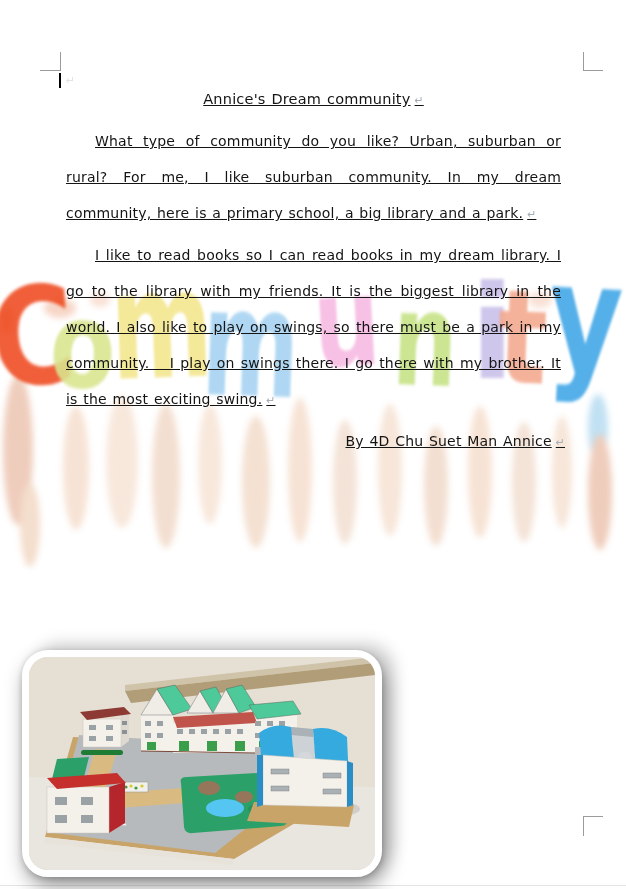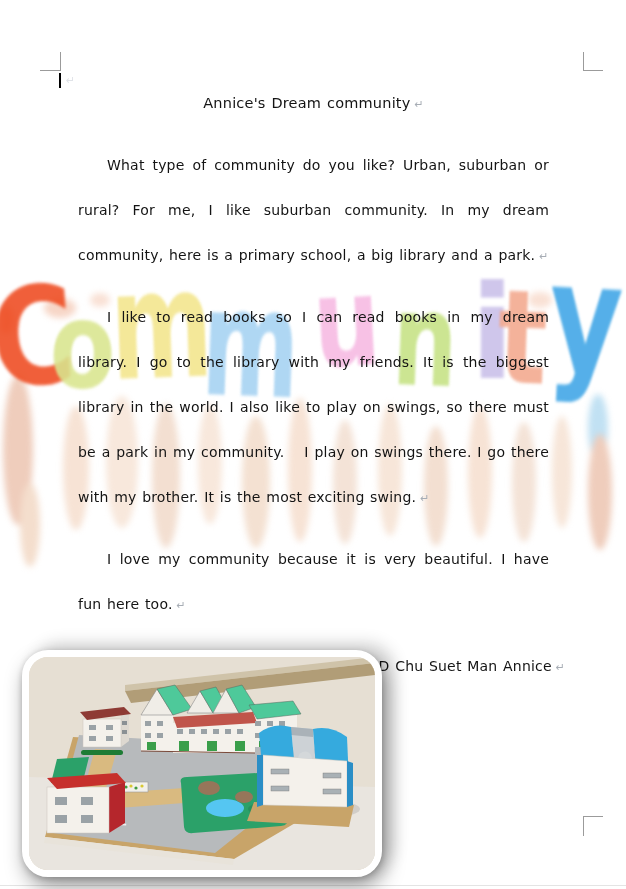--- a/index.html
+++ b/index.html
@@ -21,24 +21,24 @@
   .wm-letter{
     position:absolute;font-weight:bold;line-height:1;display:block;
     filter:blur(1.6px);opacity:.88;transform-origin:top left;
     font-family:"DejaVu Sans",sans-serif;
   }
   #drips{position:absolute;left:0;top:0;filter:blur(3px);}
 
   
   .textblock{
     position:absolute;left:62px;top:81px;width:503px;z-index:2;
-    color:#141414;font-size:14px;line-height:45px;letter-spacing:.2px;word-spacing:1px;
+    color:#141414;font-size:14px;line-height:36px;letter-spacing:.2px;word-spacing:1px;text-decoration:underline;
   }
   .doc-title{text-align:center;margin:0;font-weight:normal;font-size:14.5px;}
-  .doc-para{text-align:justify;text-indent:29px;margin:16px;}
+  .doc-para{text-align:justify;text-indent:29px;margin:4px;}
   .doc-byline{text-align:right;margin:0;}
   .ret{color:#a7adb5;font-size:11px;padding-left:4px;letter-spacing:0;}
 
   
   .photo{
     position:absolute;left:22px;top:650px;width:346px;height:213px;z-index:3;
     border:7px solid #ffffff;border-radius:26px;background:#e6dfd3;
     box-shadow:12px -7px 16px rgba(0,0,0,.16), 3px 10px 20px rgba(0,0,0,.38), 0 2px 6px rgba(0,0,0,.18);
   }
   .photo svg{display:block;border-radius:19px;}
@@ -96,21 +96,20 @@
     <span class="wm-letter" style="left: 395px; top: 274px; font-size: 130px; color: rgb(197, 226, 131); transform: rotate(2deg) scaleX(0.7);">n</span>
     <span class="wm-letter" style="left: 470px; top: 268px; font-size: 130px; color: rgb(201, 191, 233); transform: rotate(0deg) scaleX(1);">i</span>
     <span class="wm-letter" style="left: 500px; top: 272px; font-size: 130px; color: rgb(243, 168, 141); transform: rotate(2deg) scaleX(0.8);">t</span>
     <span class="wm-letter" style="left: 553px; top: 242px; font-size: 150px; color: rgb(62, 165, 230); transform: rotate(3deg) scaleX(0.75);">y</span>
   </div>
 
 <div class="textblock">
   <h1 class="doc-title"><span>Annice's Dream community</span><span class="ret">↵</span></h1>
   <p class="doc-para"><span>What type of community do you like? Urban, suburban or rural? For me, I like suburban community. In my dream community, here is a primary school, a big library and a park.</span><span class="ret">↵</span></p>
   <p class="doc-para"><span>I like to read books so I can read books in my dream library. I go to the library with my friends. It is the biggest library in the world. I also like to play on swings, so there must be a park in my community.  I play on swings there. I go there with my brother. It is the most exciting swing.</span><span class="ret">↵</span></p>
-  <p class="doc-para"><span>I love my community because it is very beautiful. I have fun here too.</span><span class="ret">↵</span></p>
   <p class="doc-byline"><span>By 4D Chu Suet Man Annice</span><span class="ret">↵</span></p>
 </div>
 
 <div class="photo">
   <svg width="346" height="213" viewBox="0 0 346 213">
 
     <rect x="0" y="0" width="346" height="213" class="f-deskBeige"></rect>
     <polygon points="96,28 346,0 346,6 96,34" fill="#cfc3a9"></polygon>
     <polygon points="96,34 346,6 346,18 102,46" class="f-deskBand"></polygon>
     <polygon points="0,120 346,130 346,213 0,213" fill="#e9e5df"></polygon>

